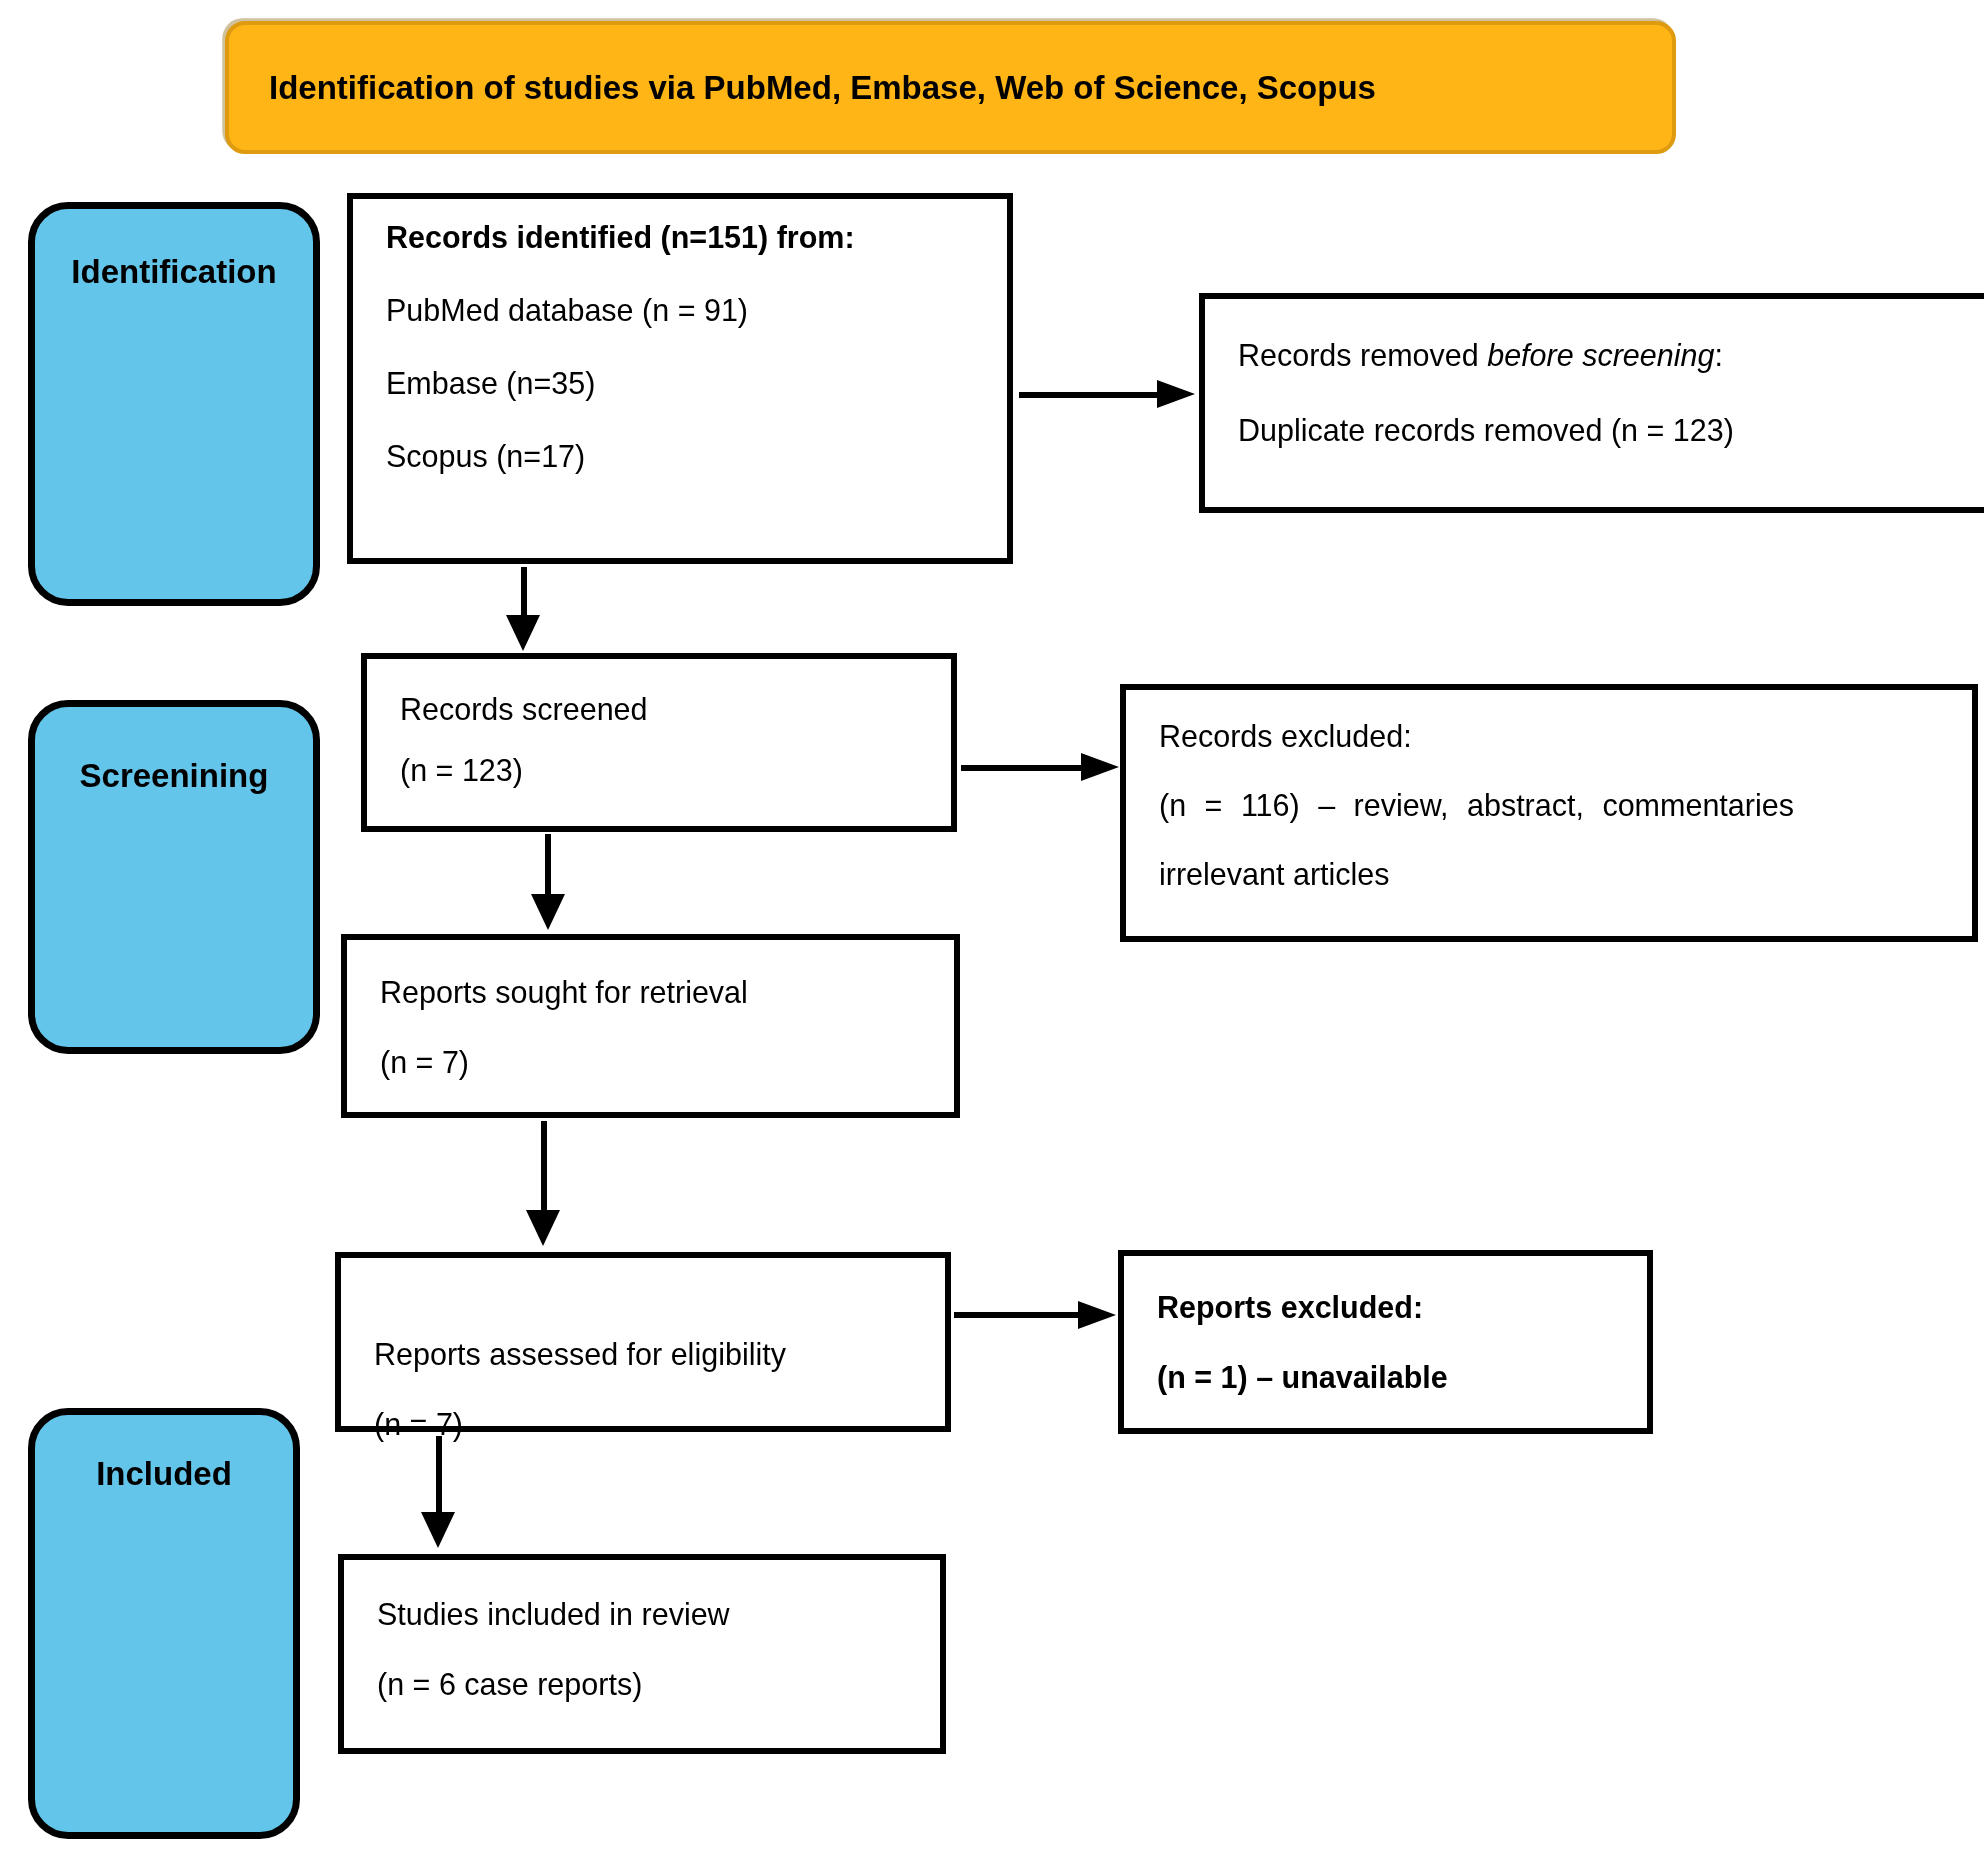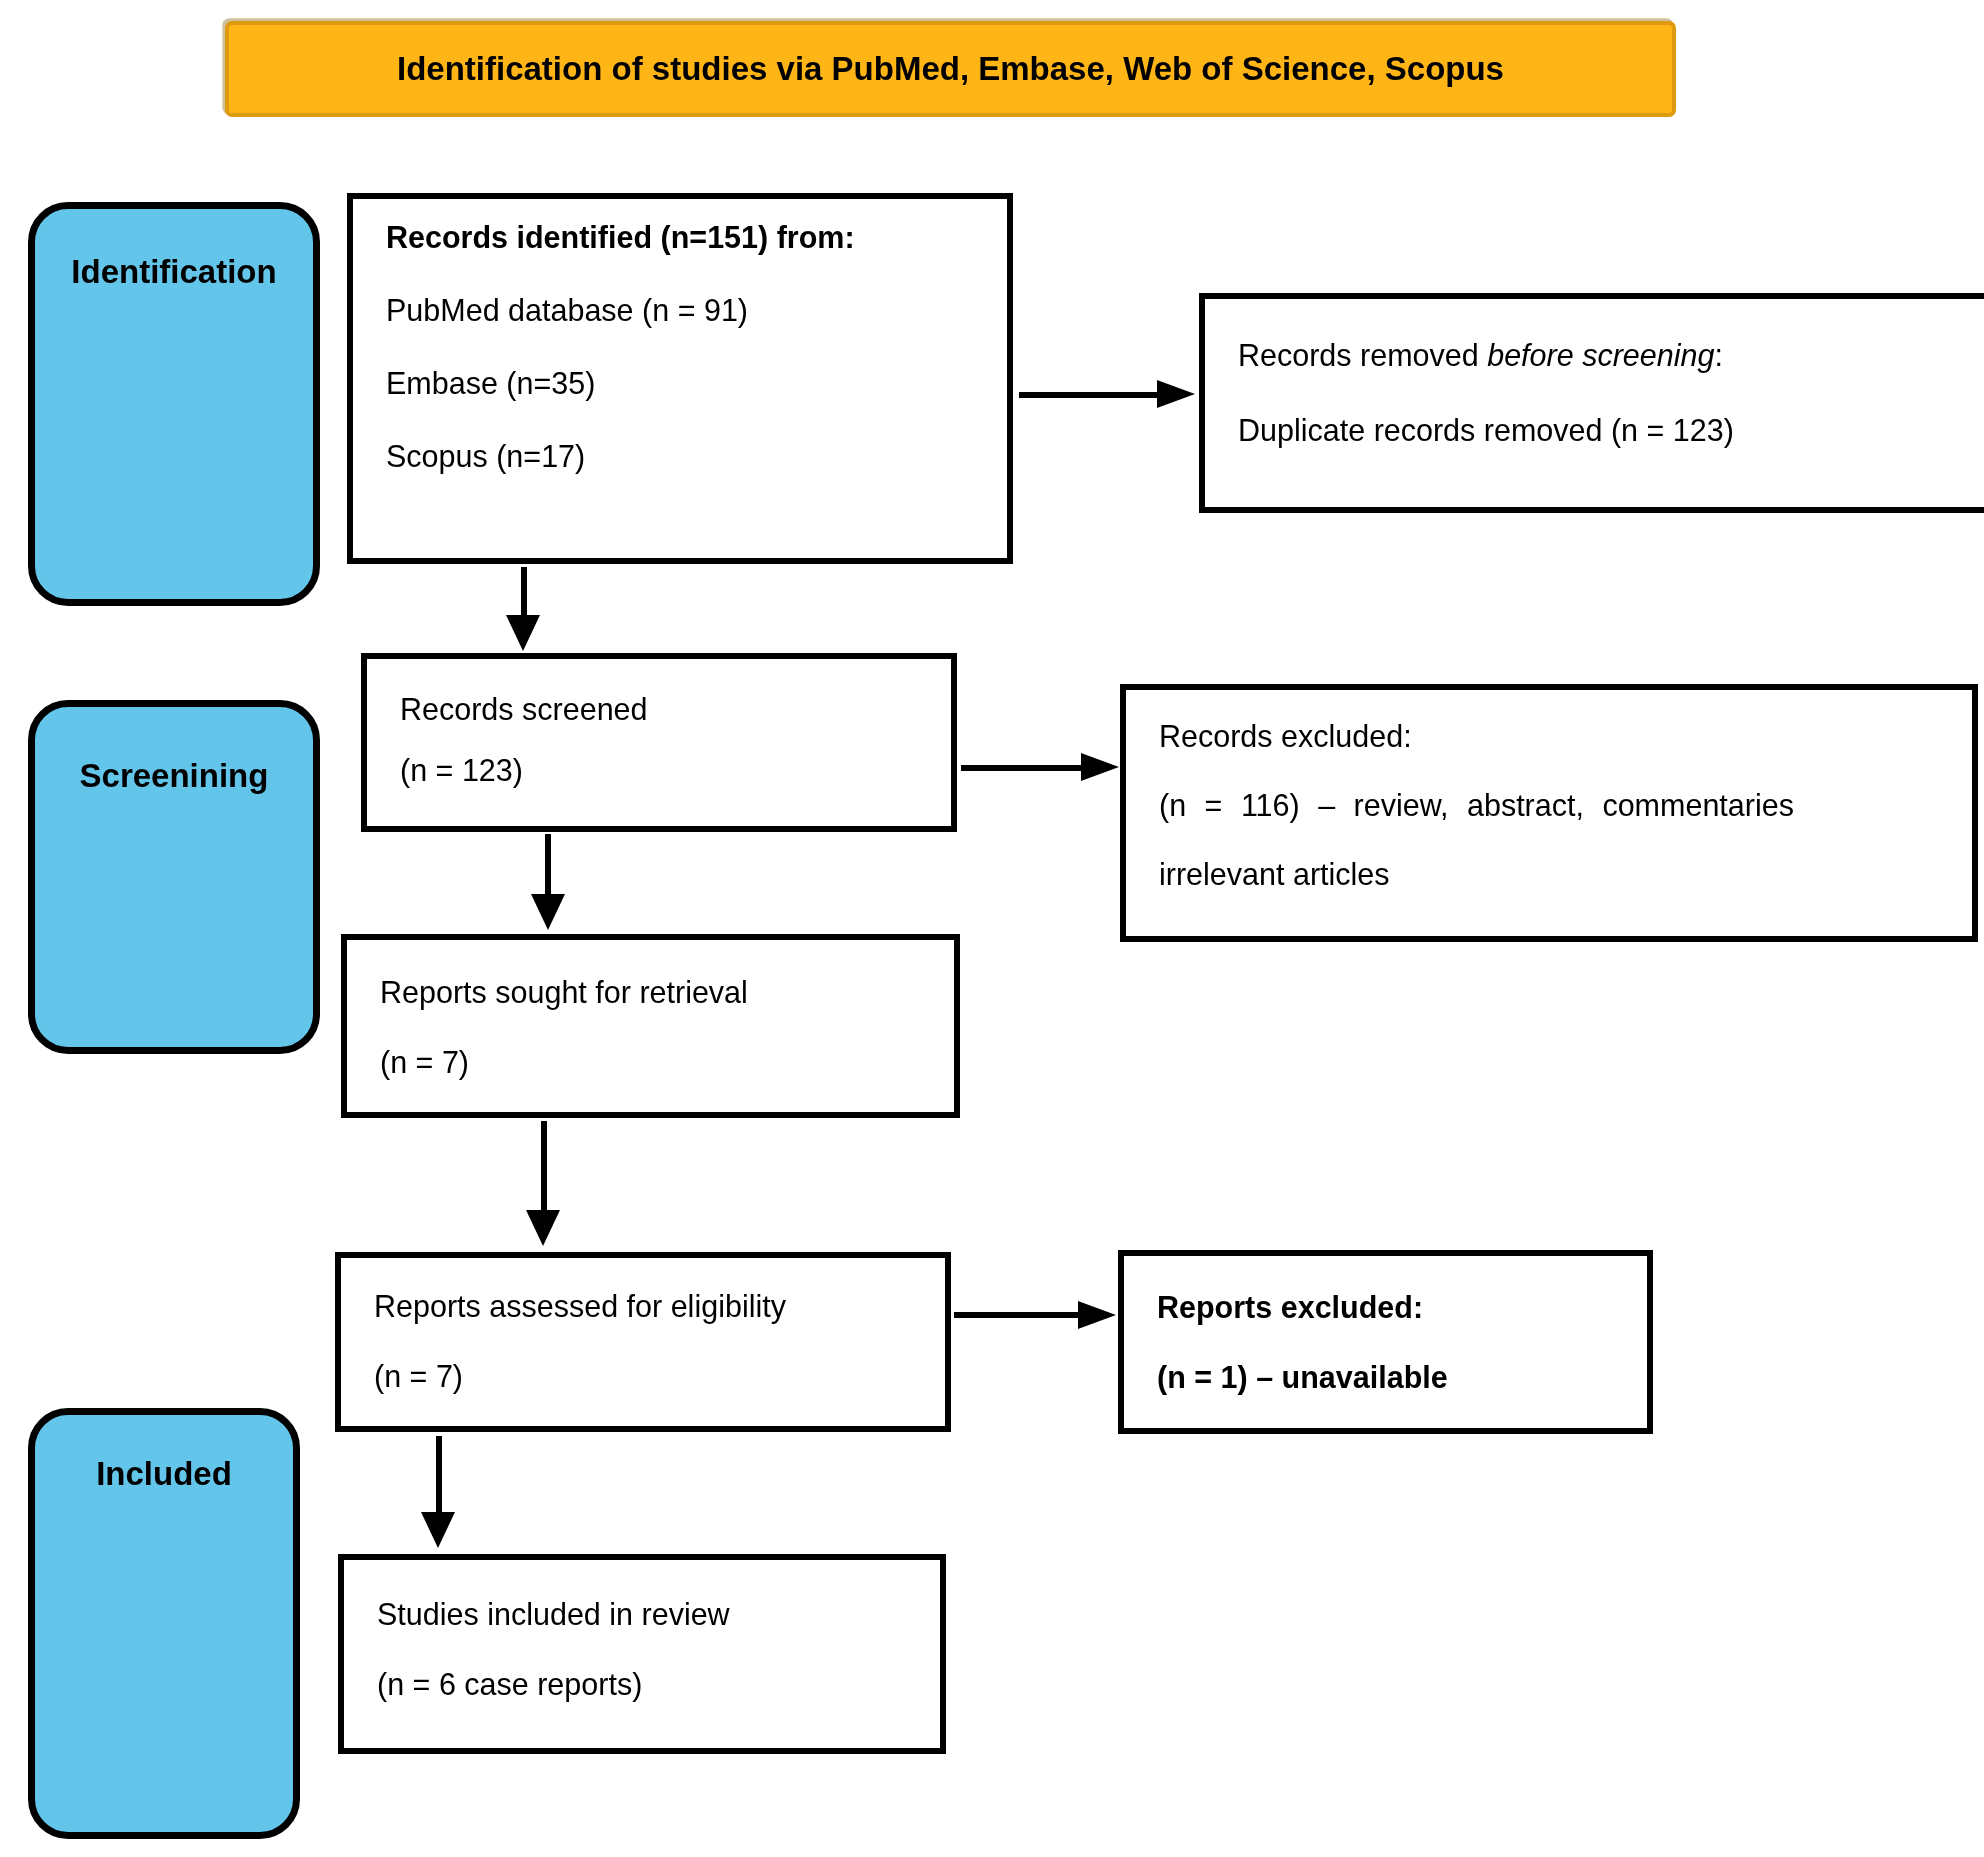--- a/index.html
+++ b/index.html
@@ -11,25 +11,25 @@
   }
   html,body{margin:0;padding:0;background:#ffffff;}
   .canvas{
     position:relative;
     width:1985px;height:1857px;
     background:#ffffff;
     font-family:"Liberation Sans", sans-serif;
     color:var(--text);
   }
   .banner{
-    position:absolute;left:225px;top:21px;width:1451px;height:96px;
+    position:absolute;left:225px;top:21px;width:1451px;height:133px;
     background:var(--banner-fill);
     border:4.6px solid var(--banner-border);
-    border-radius:7px;
-    display:flex;align-items:center;justify-content:center;
+    border-radius:20px;
+    display:flex;align-items:center;justify-content:flex-start;
     box-sizing:border-box;
     box-shadow:-2.7px -2.7px 0 0 rgba(150,120,40,.45);
   }
   .banner-text{
     font-size:33px;font-weight:bold;text-align:center;padding:0 40px;
   }
   .stage{
     position:absolute;
     background:var(--stage-fill);
     border:7.3px solid #000;
@@ -122,21 +122,21 @@
   </div>
 
   <div class="fbox" style="left:341px;top:934px;width:619px;height:184px;">
     <div class="pad" style="padding-top:34px;">
       <div class="tline">Reports sought for retrieval</div>
       <div class="tline" style="margin-top:33px;">(n = 7)</div>
     </div>
   </div>
 
   <div class="fbox" style="left:335px;top:1252px;width:616px;height:180px;">
-    <div class="pad" style="padding-top:30px;">
+    <div class="pad" style="padding-top:30px;margin-top:48px;">
       <div class="tline">Reports assessed for eligibility</div>
       <div class="tline" style="margin-top:33px;">(n = 7)</div>
     </div>
   </div>
 
   <div class="fbox" style="left:1118px;top:1250px;width:535px;height:184px;font-weight:bold;">
     <div class="pad" style="padding-top:33px;">
       <div class="tline">Reports excluded:</div>
       <div class="tline" style="margin-top:33px;">(n = 1) – unavailable</div>
     </div>

